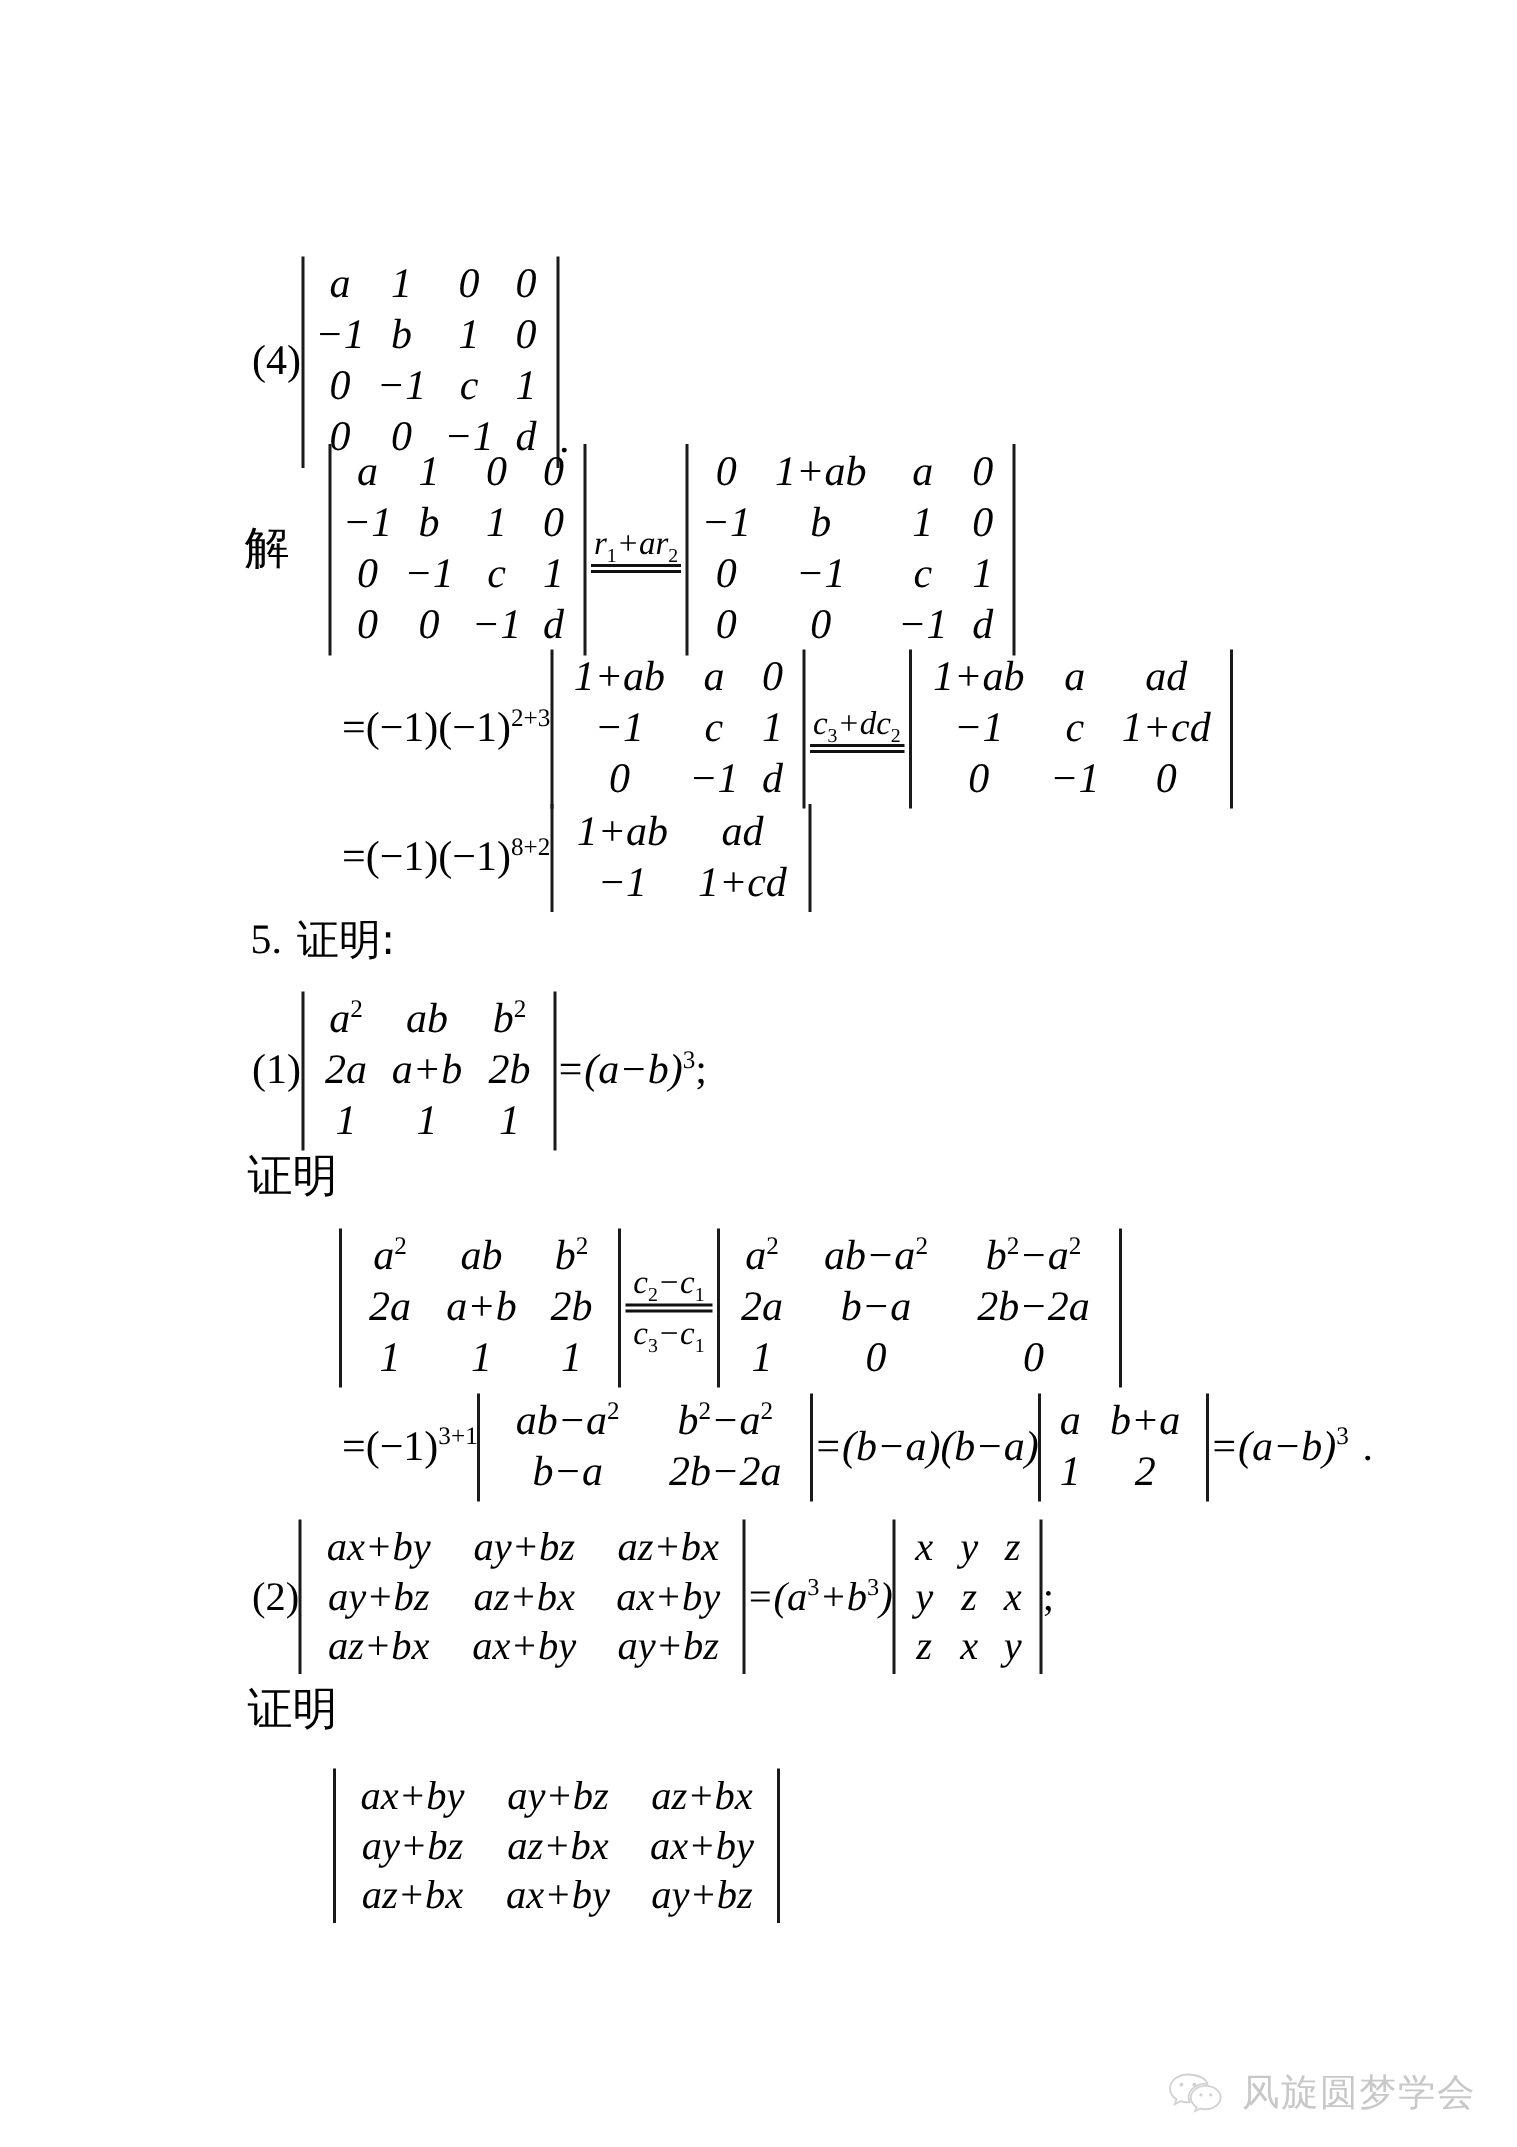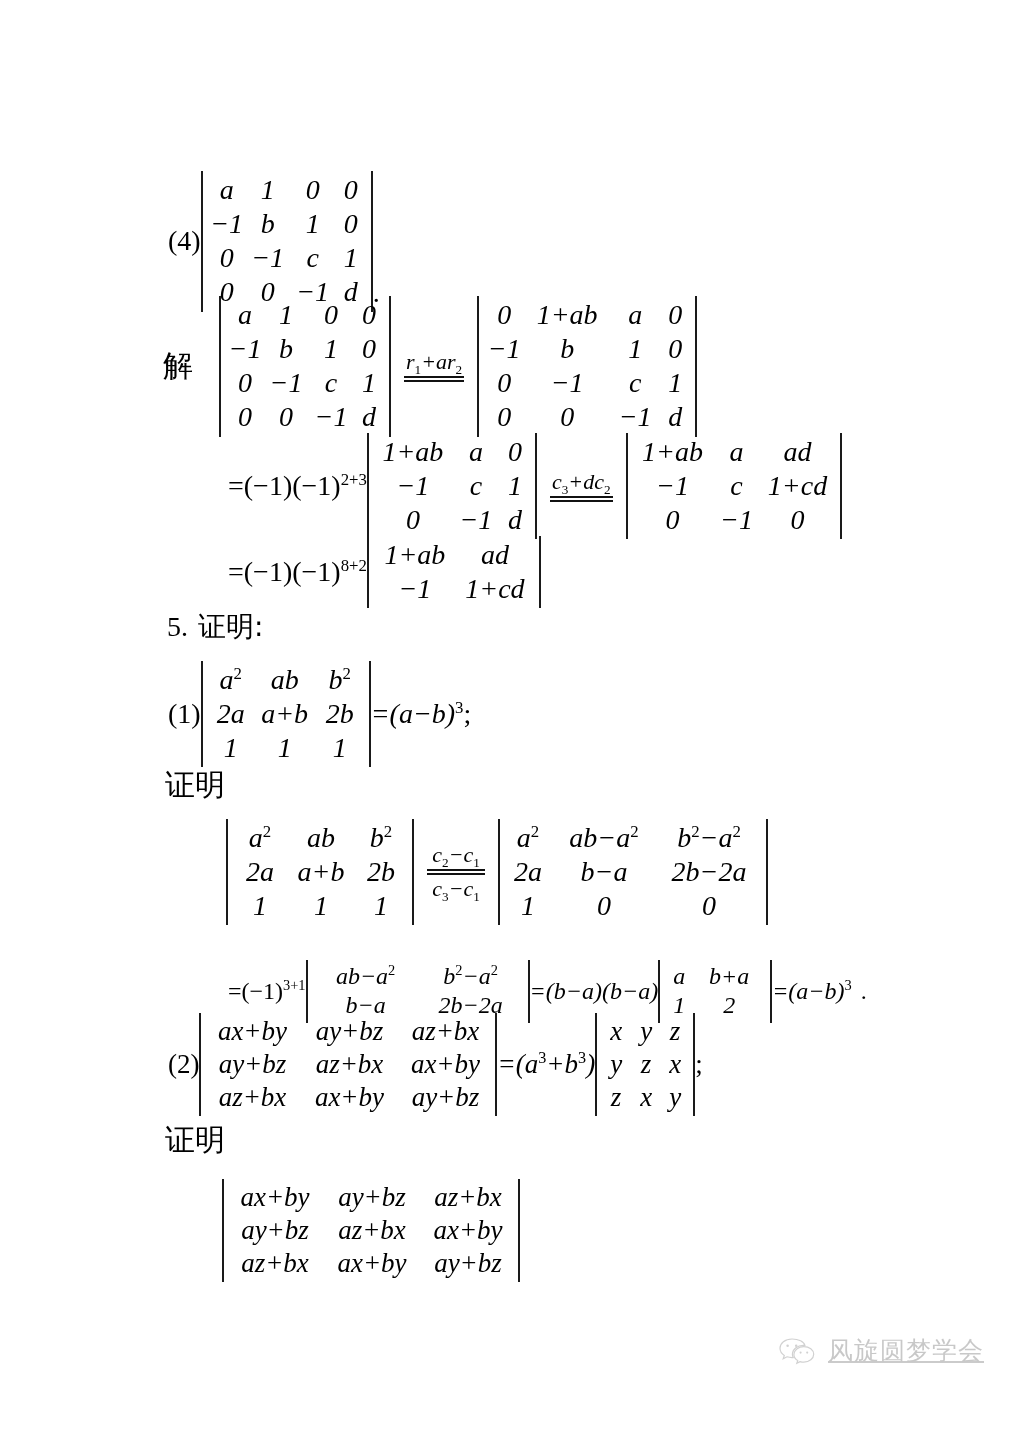--- a/index.html
+++ b/index.html
@@ -76,21 +76,21 @@
     text-align: center;
     font-style: italic;
   }
 
   
   .op {
     display: inline-flex;
     flex-direction: column;
     align-items: center;
     justify-content: center;
-    padding: 0 13px;
+    padding: 0 3px;
     font-size: 22px;
   }
   .op .lab {
     font-style: italic;
     line-height: 1.1;
     padding: 0 2px 2px 2px;
   }
   .op .dbl {
     width: 100%;
     min-width: 58px;
@@ -386,21 +386,21 @@
         <span class="grow">
           <span class="cell" style="width:46px">1</span>
           <span class="cell" style="width:106px">0</span>
           <span class="cell" style="width:104px">0</span>
         </span>
       </span>
       <span class="bar"></span>
     </span>
   </div>
 
-  <div class="mrow" style="left:228px; top:928px; font-size:24px;margin-top:31px;">
+  <div class="mrow" style="left:228px; top:928px; font-size:28px;">
     <span class="up"><span>=(−1)</span><sup class="sp">3+1</sup></span>
 
     <span class="det">
       <span class="bar"></span>
       <span class="grid">
         <span class="grow">
           <span class="cell" style="width:106px"><span>ab−a</span><sup class="sp">2</sup></span>
           <span class="cell" style="width:104px"><span>b</span><sup class="sp">2</sup><span>−a</span><sup class="sp">2</sup></span>
         </span>
         <span class="grow">
@@ -504,21 +504,21 @@
         <span class="grow">
           <span class="cell" style="width:98px">az+bx</span>
           <span class="cell" style="width:96px">ax+by</span>
           <span class="cell" style="width:96px">ay+bz</span>
         </span>
       </span>
       <span class="bar"></span>
     </span>
   </div>
 
-  <div class="watermark" style="left:778px; top:1334px;text-decoration:underline;">
+  <div class="watermark" style="left:778px; top:1378px;">
     <span>
       <svg class="wx-icon" width="40" height="30" viewBox="0 0 40 30" aria-hidden="true">
         <path d="M14 3 C7 3 2 7.2 2 12.3 c0 2.9 1.7 5.5 4.3 7.2 l-1.1 3.3 3.8 -2 c1.6 .5 3.3 .8 5 .8 .4 0 .8 0 1.2 -.05
                  C14.6 20.3 14.4 19.3 14.4 18.3 c0 -5 4.9 -9 11 -9 .5 0 1 .03 1.5 .08 C26 5.6 20.6 3 14 3 Z" fill="none" stroke="#cfcfcf" stroke-width="1.2"></path>
         <circle cx="9.6" cy="9.8" r="1.25" fill="#cfcfcf"></circle>
         <circle cx="18.2" cy="9.8" r="1.25" fill="#cfcfcf"></circle>
         <path d="M25.8 10.6 c-5.5 0 -9.9 3.6 -9.9 7.9 0 2.5 1.5 4.7 3.8 6.1 l-.9 2.7 3.2 -1.7 c1.2 .35 2.5 .55 3.8 .55
                  5.5 0 9.9 -3.6 9.9 -7.9 0 -4.3 -4.4 -7.65 -9.9 -7.65 Z" fill="none" stroke="#cfcfcf" stroke-width="1.2"></path>
         <circle cx="22.6" cy="16.6" r="1.05" fill="#cfcfcf"></circle>
         <circle cx="29.2" cy="16.6" r="1.05" fill="#cfcfcf"></circle>

